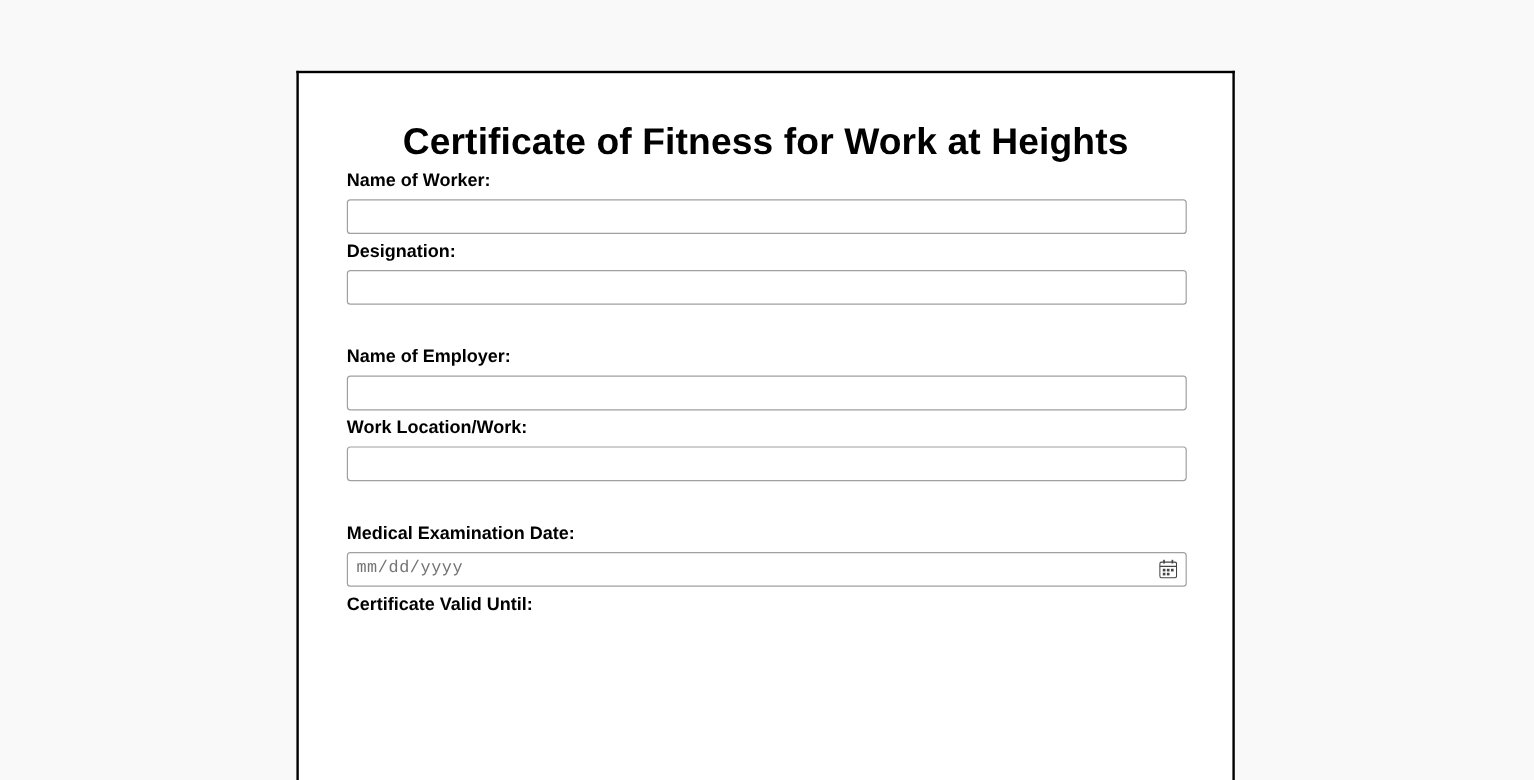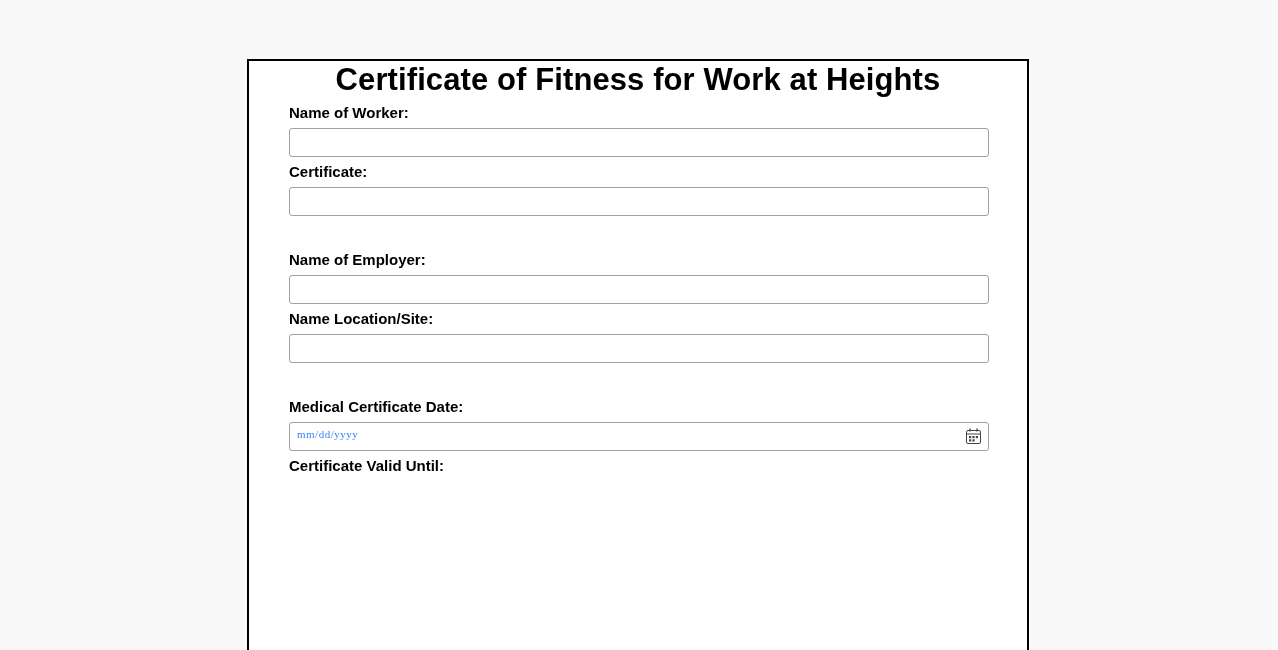--- a/index.html
+++ b/index.html
@@ -31,20 +31,21 @@
     box-sizing: border-box;
     overflow: hidden;
   }
 
   .sheet-inner {
     padding: 0 40px;
   }
 
   .cert-title {
     margin: 0;
+    padding-top: 38px;
     text-align: center;
     font-size: 31px;
     font-weight: bold;
     color: #000000;
     letter-spacing: 0.1px;
     line-height: 1.2;
   }
 
   .field-block {
     margin-top: 6px;
@@ -95,23 +96,23 @@
     background: #ffffff;
     border: 1px solid #a0a0a0;
     border-radius: 3px;
     outline: none;
   }
 
   .date-placeholder {
     position: absolute;
     left: 8px;
     top: 6px;
-    font-family: Liberation Serif, serif;
-    font-size: 11px;
-    color: #3b82f6;
+    font-family: Liberation Mono, monospace;
+    font-size: 14px;
+    color: #737373;
     letter-spacing: 0.5px;
     pointer-events: none;
   }
 
   .calendar-icon {
     position: absolute;
     right: 8px;
     top: 6px;
     width: 15px;
     height: 16px;
@@ -128,36 +129,36 @@
 
       <h1 class="cert-title">Certificate of Fitness for Work at Heights</h1>
 
       <div class="field-block">
         <label class="field-label">Name of Worker:</label>
         <input class="field-input" type="text" placeholder="" style="">
       </div>
 
 
       <div class="field-block">
-        <label class="field-label">Certificate:</label>
+        <label class="field-label">Designation:</label>
         <input class="field-input" type="text" placeholder="" style="">
       </div>
 
       <div class="field-block gap-extra">
         <label class="field-label">Name of Employer:</label>
         <input class="field-input" type="text" placeholder="" style="">
       </div>
 
       <div class="field-block">
-        <label class="field-label">Name Location/Site:</label>
+        <label class="field-label">Work Location/Work:</label>
         <input class="field-input" type="text" placeholder="" style="">
       </div>
 
       <div class="field-block gap-extra">
-        <label class="field-label">Medical Certificate Date:</label>
+        <label class="field-label">Medical Examination Date:</label>
         <div class="date-row">
           <input class="date-input" type="text" style="">
           <span class="date-placeholder">mm/dd/yyyy</span>
           <span class="calendar-icon">
             <svg width="15" height="16" viewBox="0 0 15 16" xmlns="http://www.w3.org/2000/svg">
               <rect x="0.5" y="2.5" width="14" height="13" rx="1.5" fill="none" stroke="#444" stroke-width="1"></rect>
               <line x1="0.5" y1="6" x2="14.5" y2="6" stroke="#444" stroke-width="1"></line>
               <line x1="4" y1="0.5" x2="4" y2="3.5" stroke="#444" stroke-width="1.4"></line>
               <line x1="11" y1="0.5" x2="11" y2="3.5" stroke="#444" stroke-width="1.4"></line>
               <rect x="3" y="8" width="2.2" height="2.2" fill="#444"></rect>

